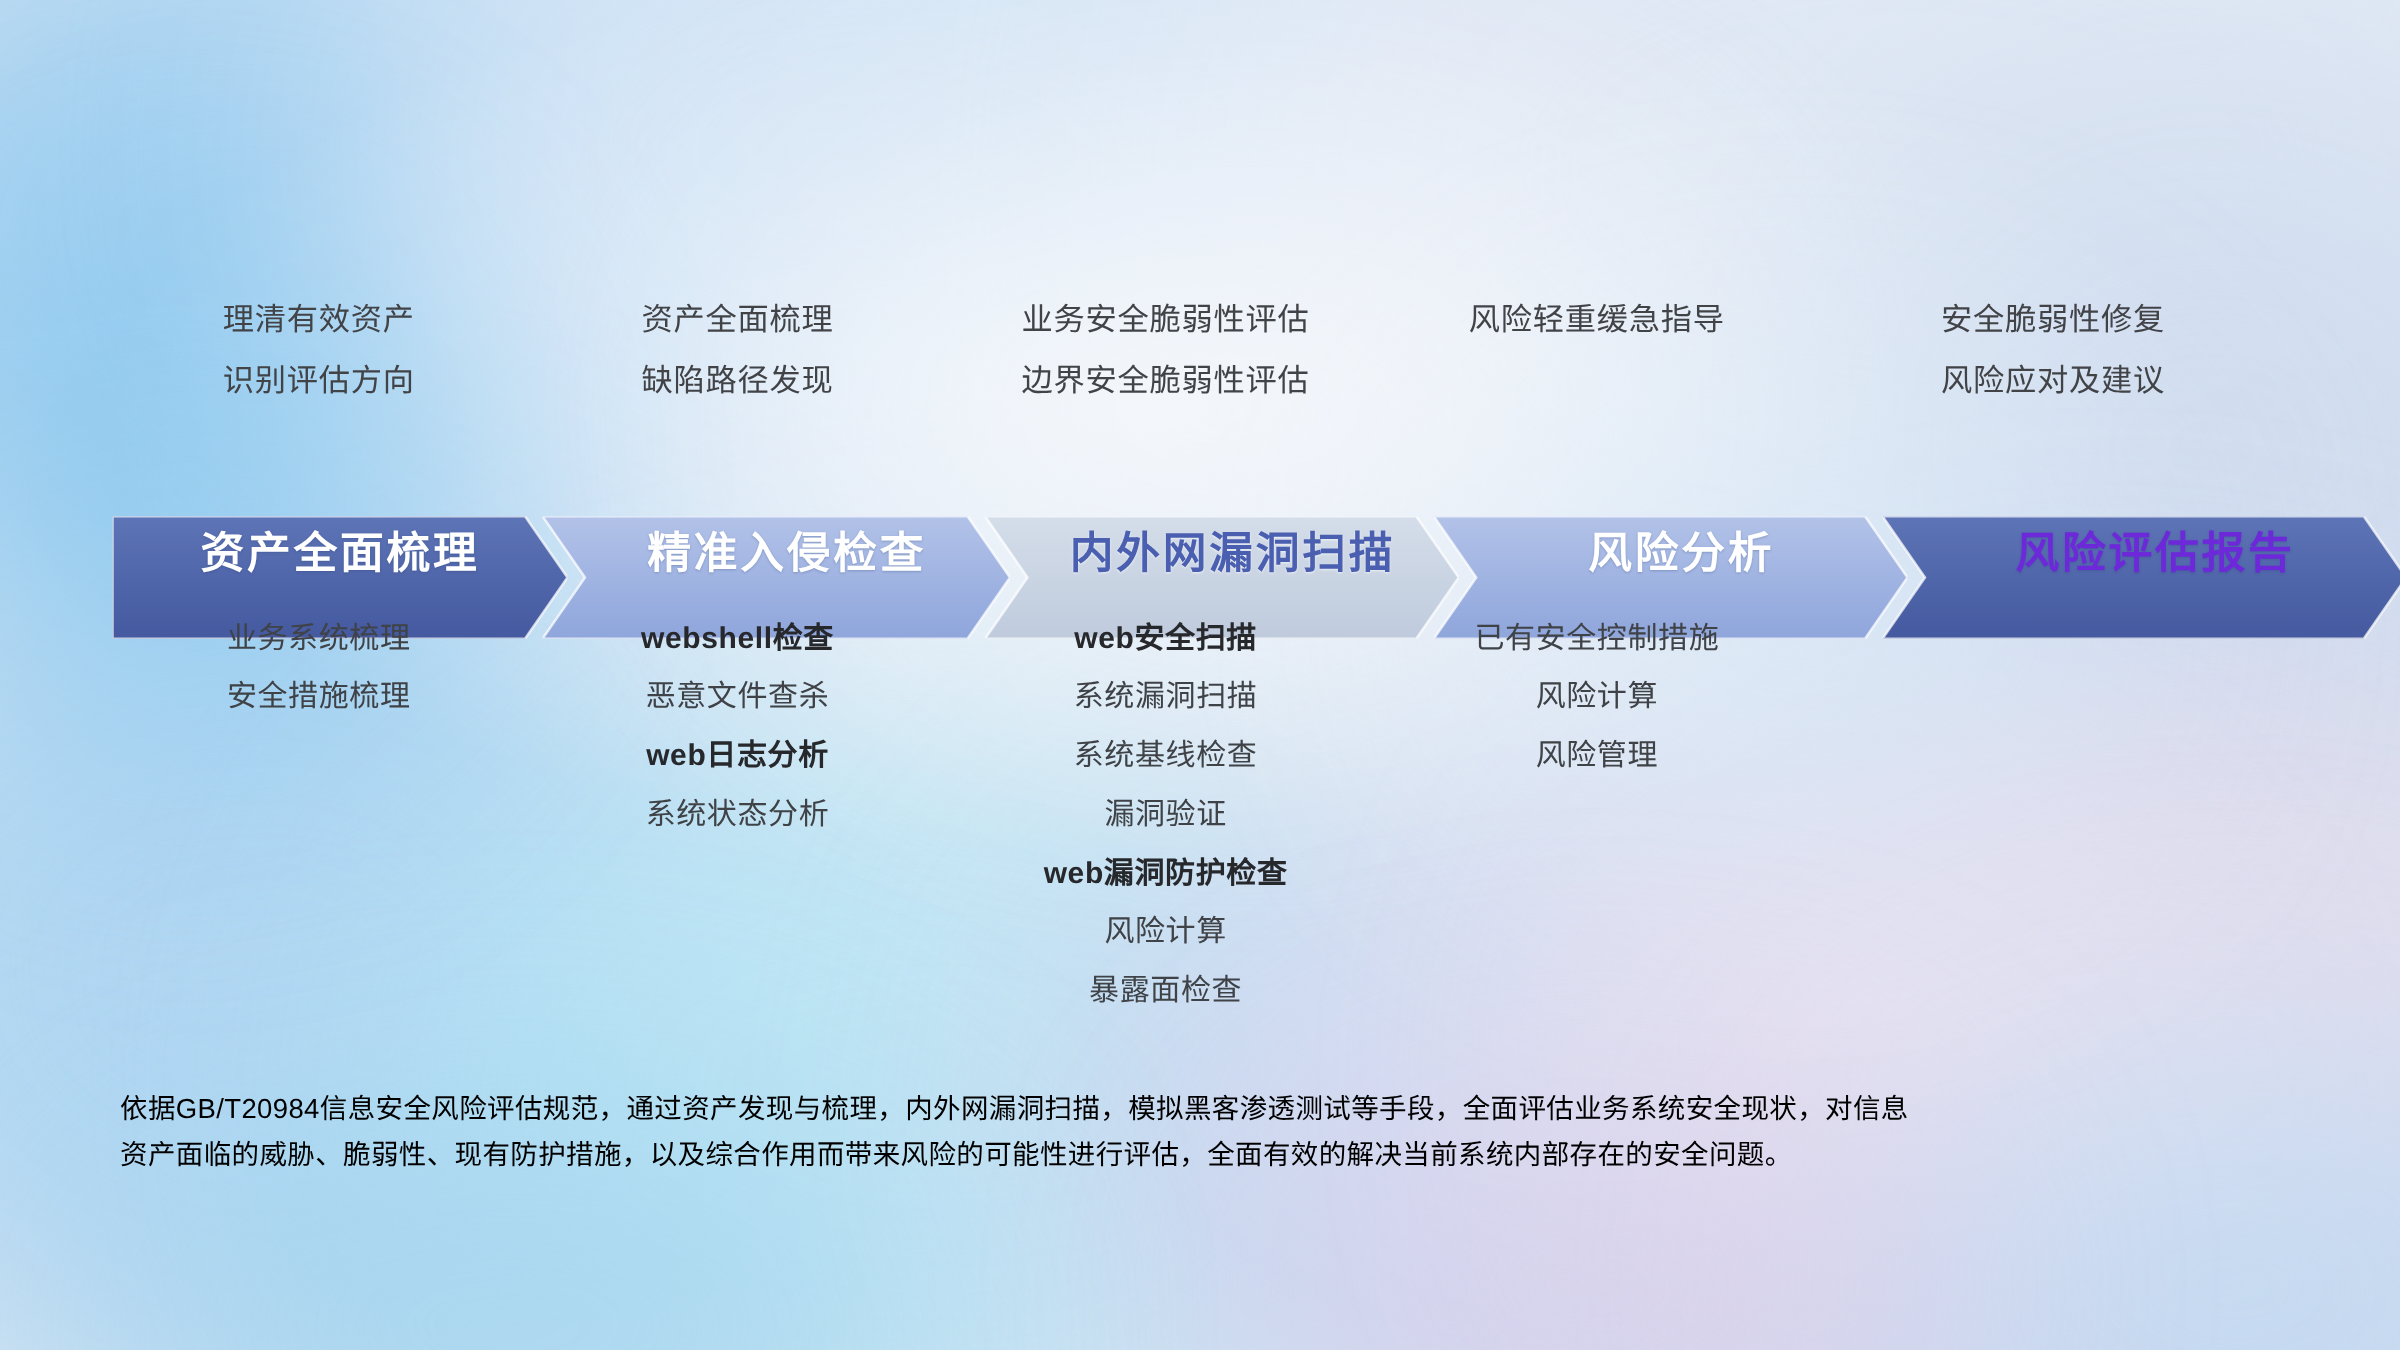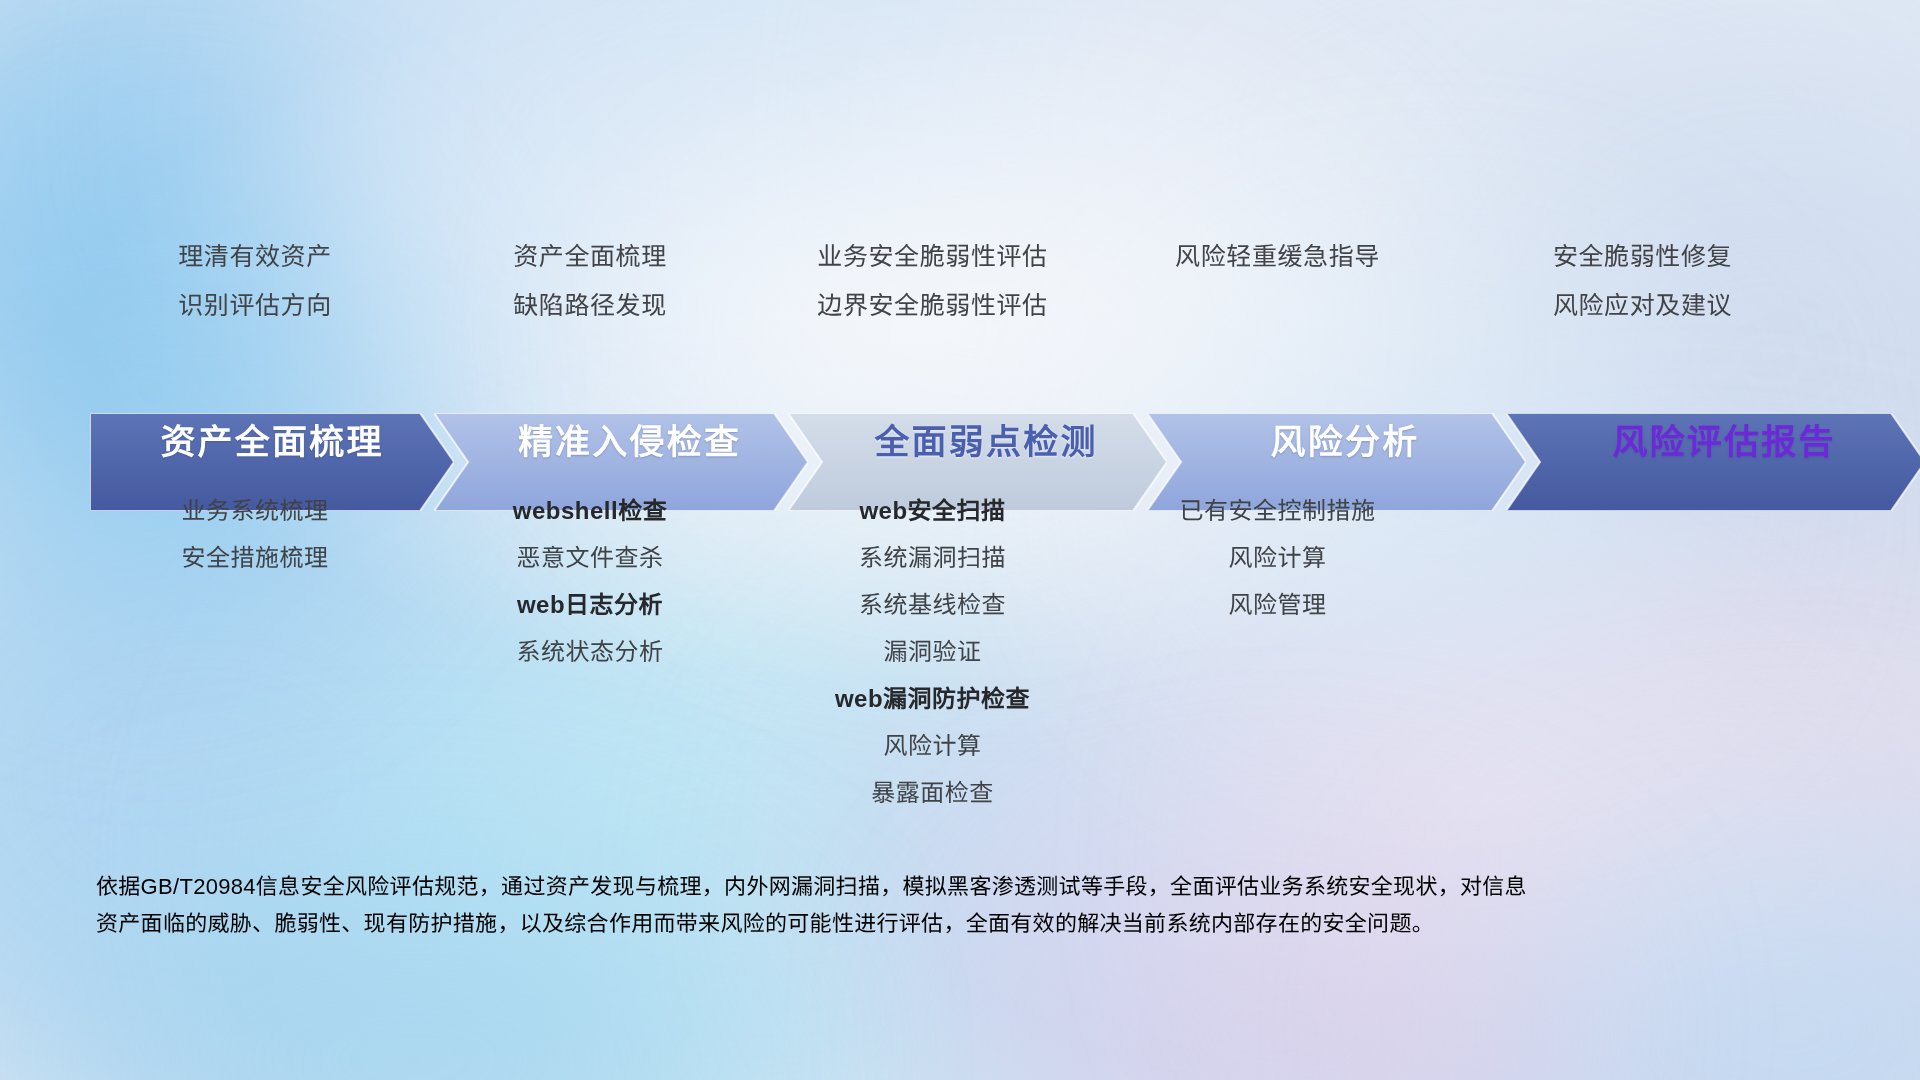--- a/index.html
+++ b/index.html
@@ -211,21 +211,21 @@
         <div class="chev" style="left: 698px; width: 379px;">
           <svg class="shape" width="379" height="98" viewBox="0 0 379 98">
             <defs>
        <linearGradient id="g2" x1="0" y1="0" x2="0" y2="1">
          <stop offset="0%" stop-color="#d4dde9"></stop>
          <stop offset="100%" stop-color="#bfcbdd"></stop>
        </linearGradient>
      </defs>
      <polygon points="0,0 345,0 379,49 345,98 0,98 34,49" fill="url(#g2)" stroke="rgba(255,255,255,.72)" stroke-width="2"></polygon>
           </svg>
-          <span class="label" style="color: rgb(74, 95, 176); margin-left: 17px; text-shadow: rgba(255, 255, 255, 0.65) 0px 1px 2px;">全面弱点检测</span>
+          <span class="label" style="color: rgb(74, 95, 176); margin-left: 17px; text-shadow: rgba(255, 255, 255, 0.65) 0px 1px 2px;">内外网漏洞扫描</span>
         </div>
         <div class="chev" style="left: 1057px; width: 379px;">
           <svg class="shape" width="379" height="98" viewBox="0 0 379 98">
             <defs>
        <linearGradient id="g3" x1="0" y1="0" x2="0" y2="1">
          <stop offset="0%" stop-color="#b2c2e8"></stop>
          <stop offset="100%" stop-color="#8fa6dc"></stop>
        </linearGradient>
      </defs>
      <polygon points="0,0 345,0 379,49 345,98 0,98 34,49" fill="url(#g3)" stroke="rgba(255,255,255,.72)" stroke-width="2"></polygon>

